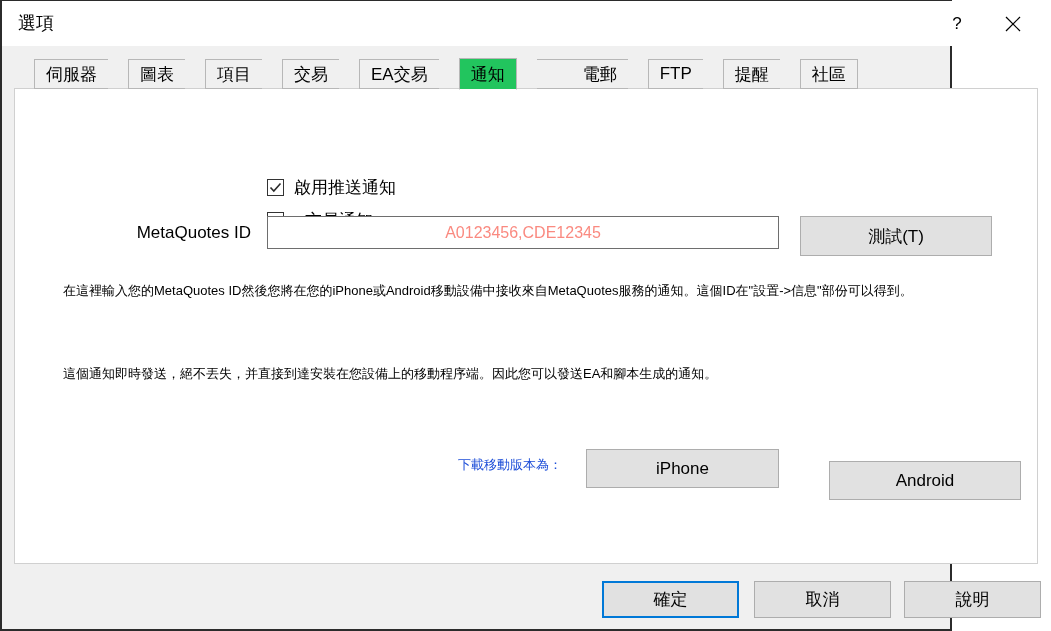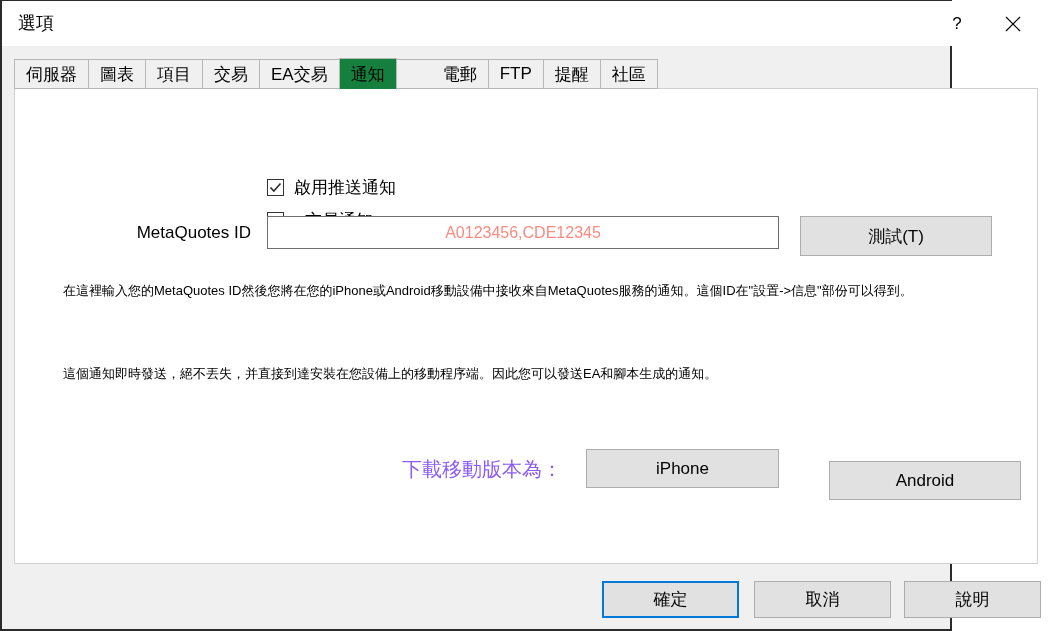--- a/index.html
+++ b/index.html
@@ -78,24 +78,25 @@
     display: flex;
     align-items: center;
     justify-content: center;
     font-size: 17px;
     color: #000000;
     background: #f0f0f0;
     border: 1px solid #b7b7b7;
     border-right: none;
     white-space: nowrap;
     cursor: default;
+    margin-left: 20px;
   }
   .tab:last-child { border-right: 1px solid #b7b7b7; }
   .tab.active {
-    background: #15803d;
+    background: #22c55e;
     border-color: #b7b7b7;
     border-right: 1px solid #b7b7b7;
     height: 32px;
     margin-bottom: -1px;
     border-bottom: 1px solid #ffffff;
     z-index: 6;
     text-align: right;
   }
   .tab.active + .tab { border-left: none; padding-left: 46px; }
 
@@ -206,22 +207,22 @@
     letter-spacing: 0px;
   }
   .para1 { top: 189px; }
   .para2 { top: 272px; }
 
   
   .dl-label {
     position: absolute;
     right: 475px;
     top: 367px;
-    font-size: 20px;
-    color: #8b5cf6;
+    font-size: 13px;
+    color: #1d4ed8;
     white-space: nowrap;
   }
   .btn-iphone {
     position: absolute;
     left: 571px;
     top: 360px;
     width: 193px;
     height: 39px;
   }
   .btn-android {

